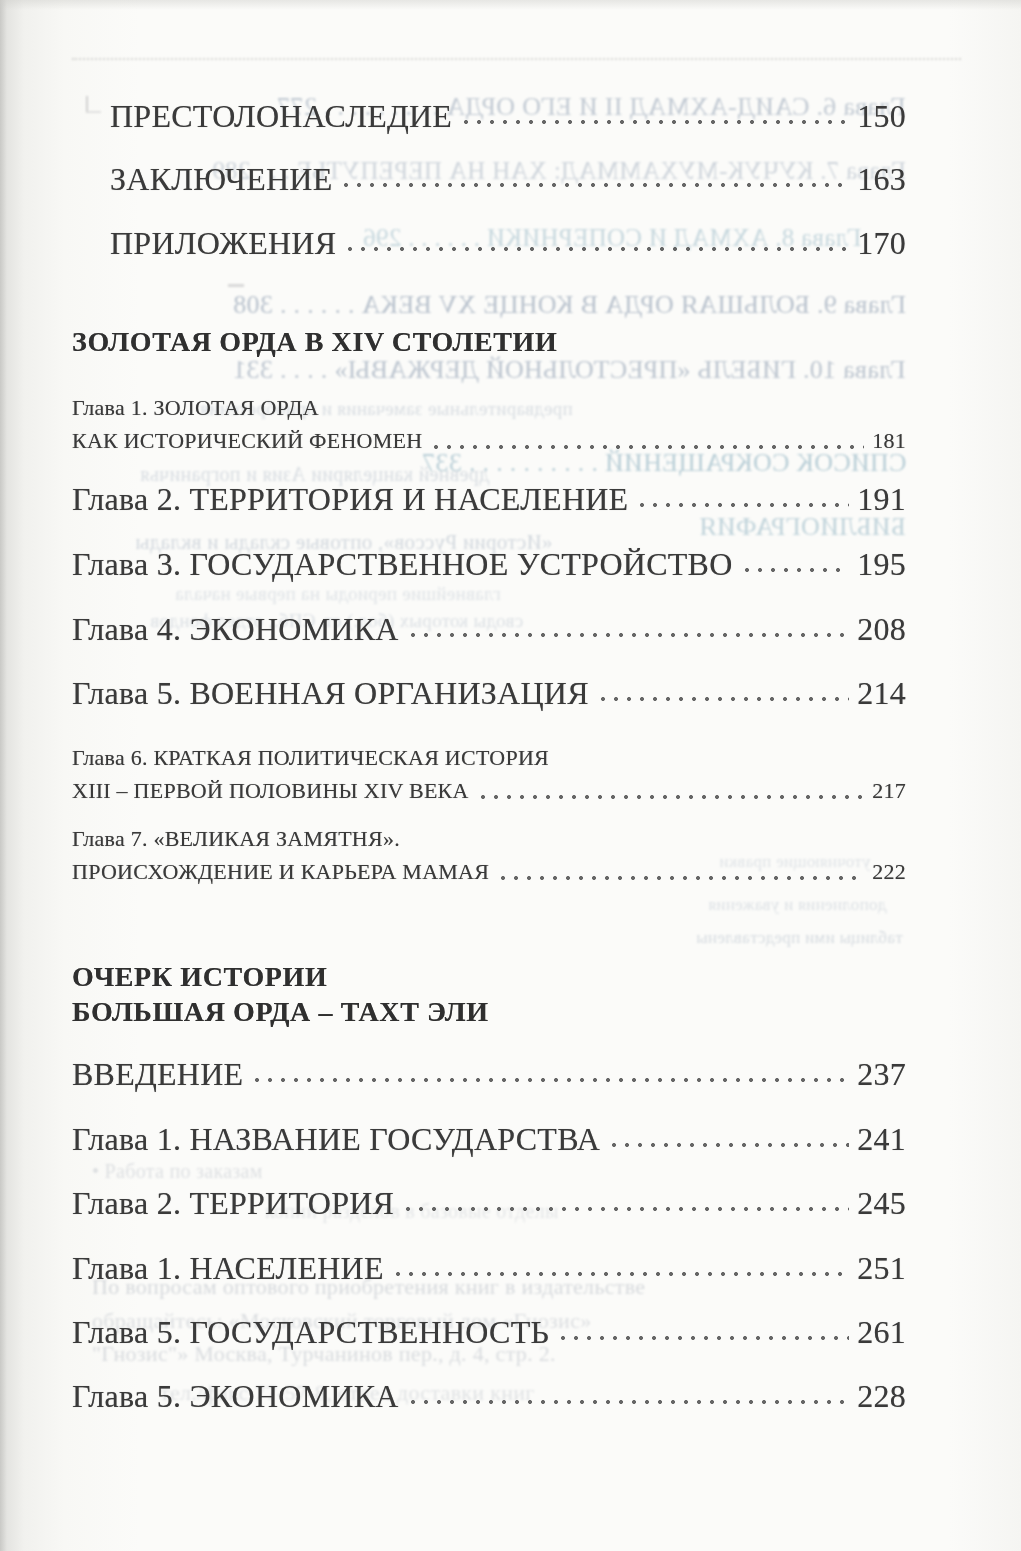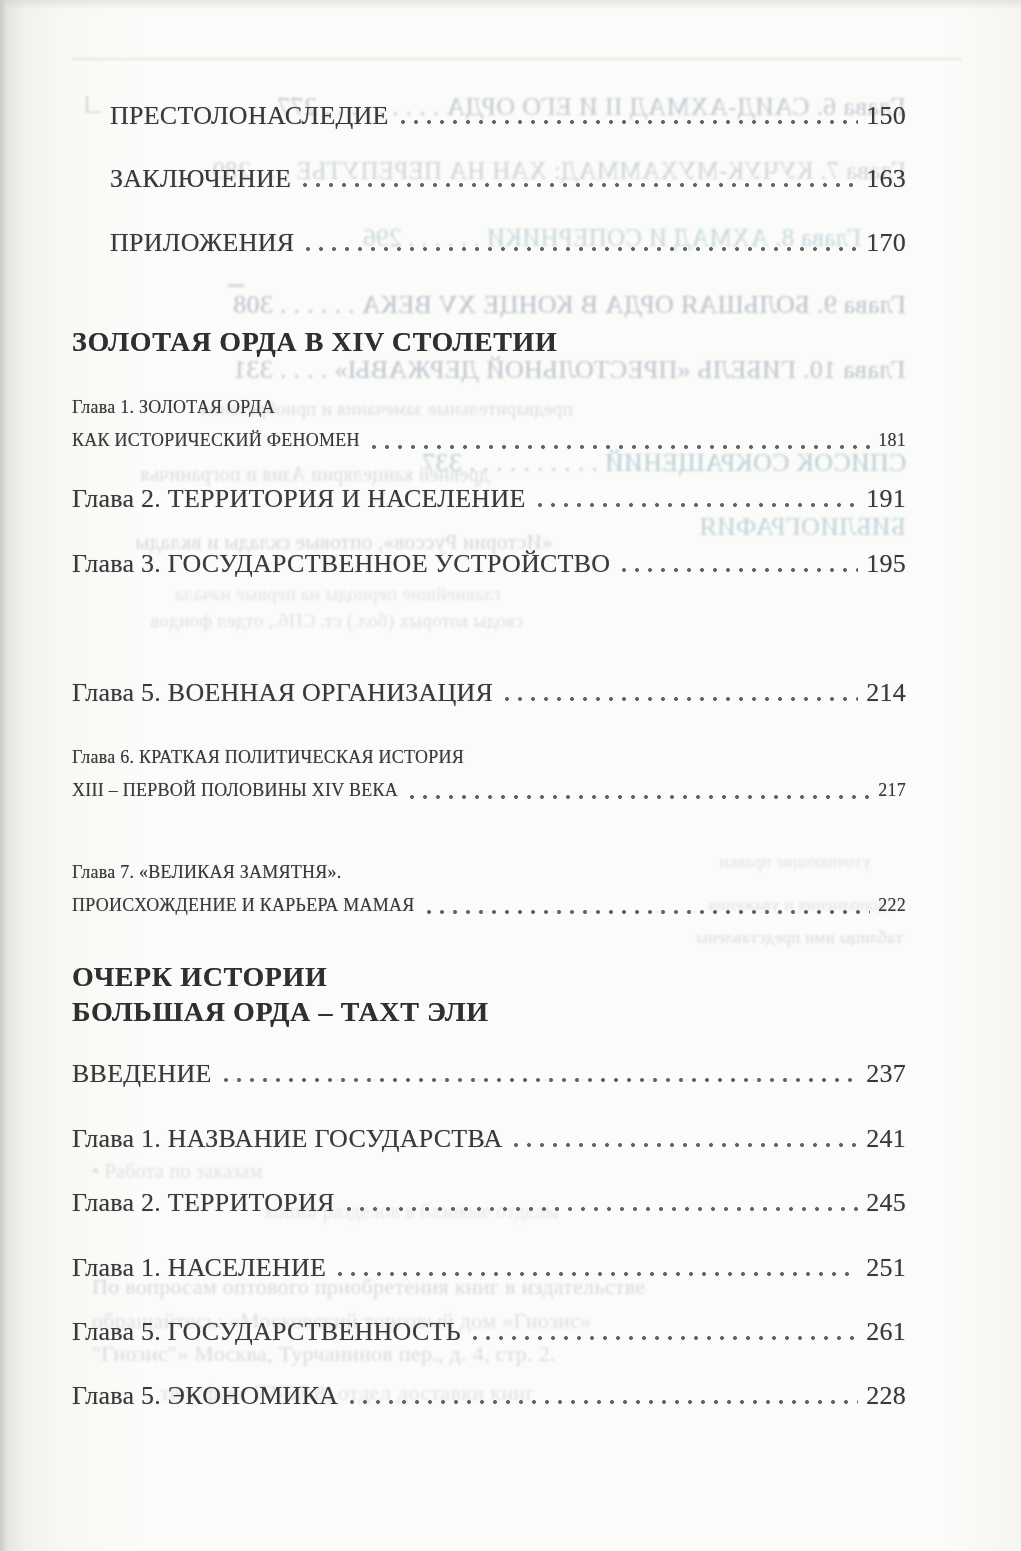--- a/index.html
+++ b/index.html
@@ -7,30 +7,30 @@
     width:1021px;height:1551px;position:relative;overflow:hidden;
     font-family:"Liberation Serif","DejaVu Serif",serif;
     background:
       linear-gradient(180deg, rgba(205,205,201,.45) 0, rgba(255,255,255,0) 10px),
       linear-gradient(90deg, #c9c9c6 0px, #e4e4e1 7px, #f1f1ee 24px, #f8f8f5 64px, #fbfbf9 140px, #fbfbf9 93%, #f5f5f2 100%),
       #fbfbf9;
   }
   .page{position:absolute;inset:0;}
   
   .row{position:absolute;left:72px;right:115px;display:flex;align-items:baseline;
-       font-size:26px;line-height:32px;color:#3a3a3a;letter-spacing:.25px;
+       font-size:32px;line-height:32px;color:#3a3a3a;letter-spacing:.25px;
        text-shadow:0 0 .7px rgba(70,70,70,.55);}
   .row.indent{left:110px;}
   .t{white-space:nowrap;}
   .pg{white-space:nowrap;text-align:right;}
   .dots{flex:1 1 auto;align-self:flex-end;height:6px;margin:0 8px 7px 12px;
         background-image:radial-gradient(circle at 2px 3px, #4c4c4c 1.6px, rgba(0,0,0,0) 2.3px);
         background-size:13px 6px;background-repeat:repeat-x;background-position:left bottom;
         opacity:.85;}
-  .row2{position:absolute;left:72px;right:115px;font-size:18px;line-height:33px;
+  .row2{position:absolute;left:72px;right:115px;font-size:22px;line-height:33px;
         color:#3a3a3a;letter-spacing:.25px;text-shadow:0 0 .7px rgba(70,70,70,.55);}
   .row2 .l1{white-space:nowrap;}
   .row2 .l2{display:flex;align-items:baseline;}
   .h1{position:absolute;left:72px;font-weight:bold;font-size:28px;line-height:35px;
       color:#2f2f2f;letter-spacing:.6px;text-shadow:0 0 .6px rgba(50,50,50,.6);}
   
   .ghost{position:absolute;white-space:nowrap;filter:blur(1.2px);
          font-family:"Liberation Serif","DejaVu Serif",serif;letter-spacing:.3px;}
   .mir{transform:scaleX(-1);}
   .gb{color:#5d7390;}      
@@ -105,34 +105,39 @@
   <div class="row" style="top:483px">
     <span class="t">Глава 2. ТЕРРИТОРИЯ И НАСЕЛЕНИЕ</span>
     <span class="dots"></span>
     <span class="pg">191</span>
   </div>
   <div class="row" style="top:548px">
     <span class="t">Глава 3. ГОСУДАРСТВЕННОЕ УСТРОЙСТВО</span>
     <span class="dots"></span>
     <span class="pg">195</span>
   </div>
+  <div class="row" style="top:613px">
+    <span class="t">Глава 4. ЭКОНОМИКА</span>
+    <span class="dots"></span>
+    <span class="pg">208</span>
+  </div>
   <div class="row" style="top:677px">
     <span class="t">Глава 5. ВОЕННАЯ ОРГАНИЗАЦИЯ</span>
     <span class="dots"></span>
     <span class="pg">214</span>
   </div>
   <div class="row2" style="top:741px">
     <div class="l1">Глава 6. КРАТКАЯ ПОЛИТИЧЕСКАЯ ИСТОРИЯ</div>
     <div class="l2">
       <span class="t">XIII – ПЕРВОЙ ПОЛОВИНЫ XIV ВЕКА</span>
       <span class="dots"></span>
       <span class="pg">217</span>
     </div>
   </div>
-  <div class="row2" style="top:856px">
+  <div class="row2" style="top:822px">
     <div class="l1">Глава 7. «ВЕЛИКАЯ ЗАМЯТНЯ».</div>
     <div class="l2">
       <span class="t">ПРОИСХОЖДЕНИЕ И КАРЬЕРА МАМАЯ</span>
       <span class="dots"></span>
       <span class="pg">222</span>
     </div>
   </div>
 
   <div class="h1" style="top:959px">
     <div>ОЧЕРК ИСТОРИИ</div>

